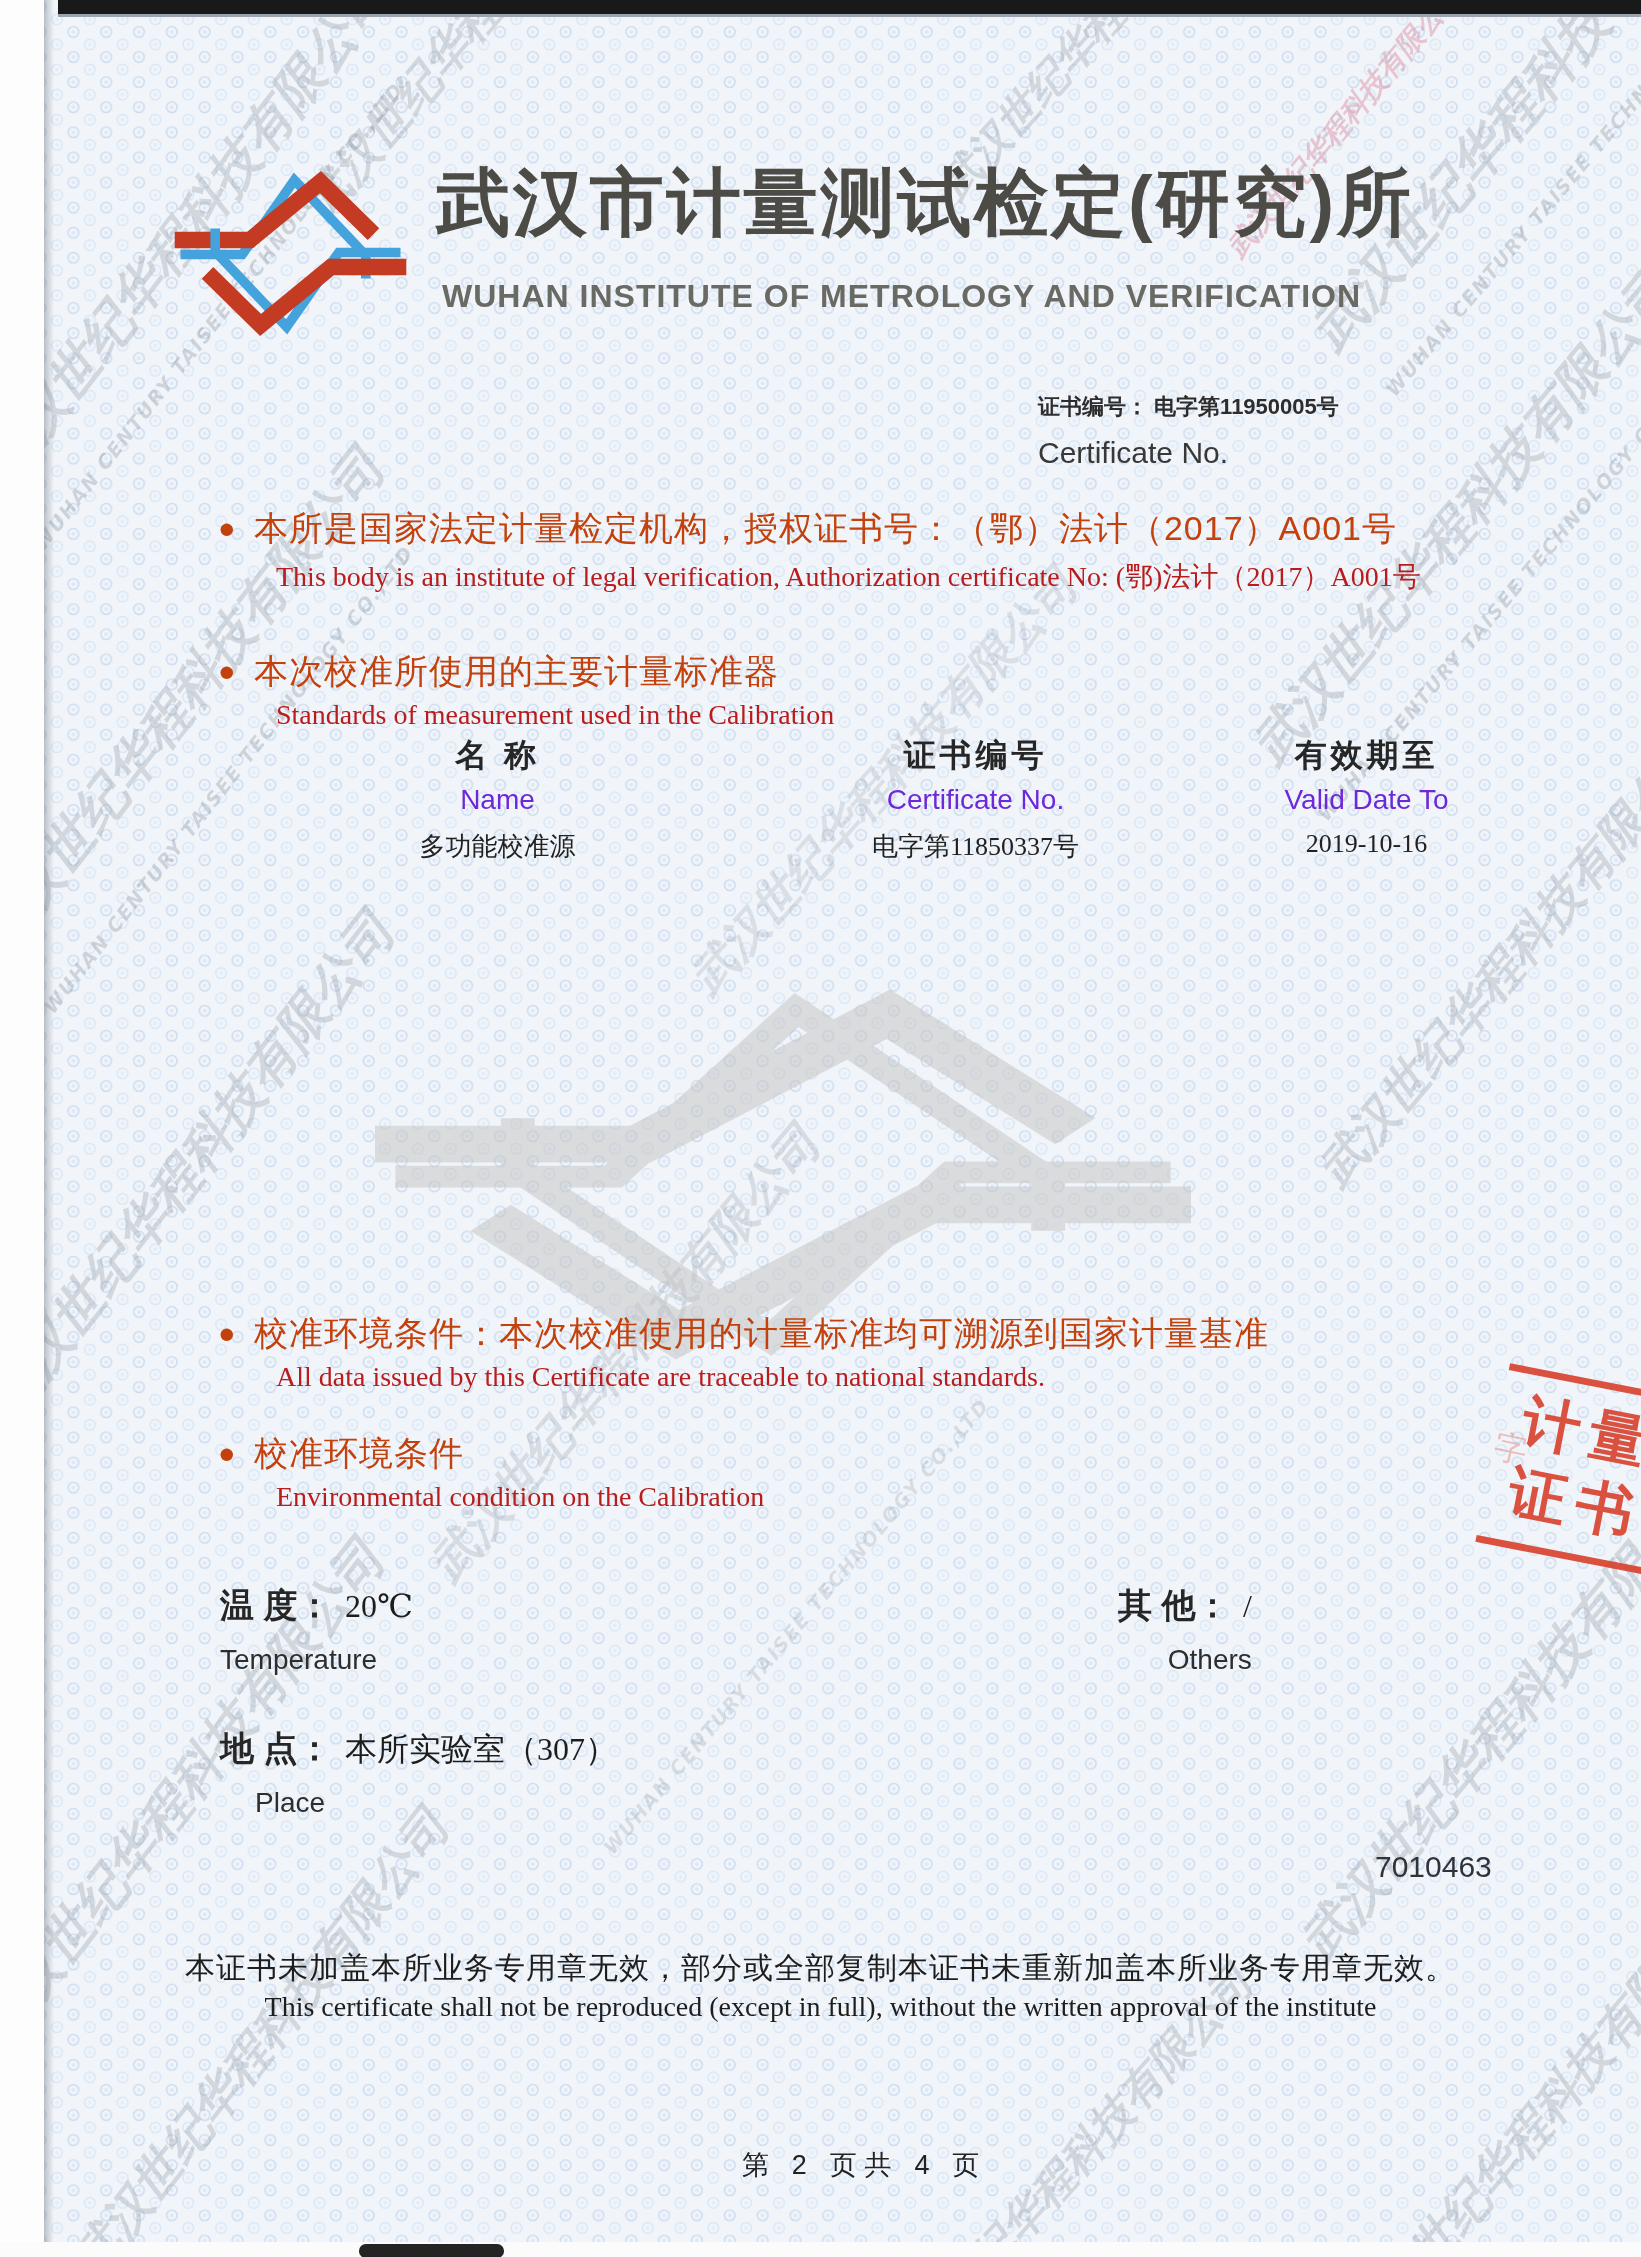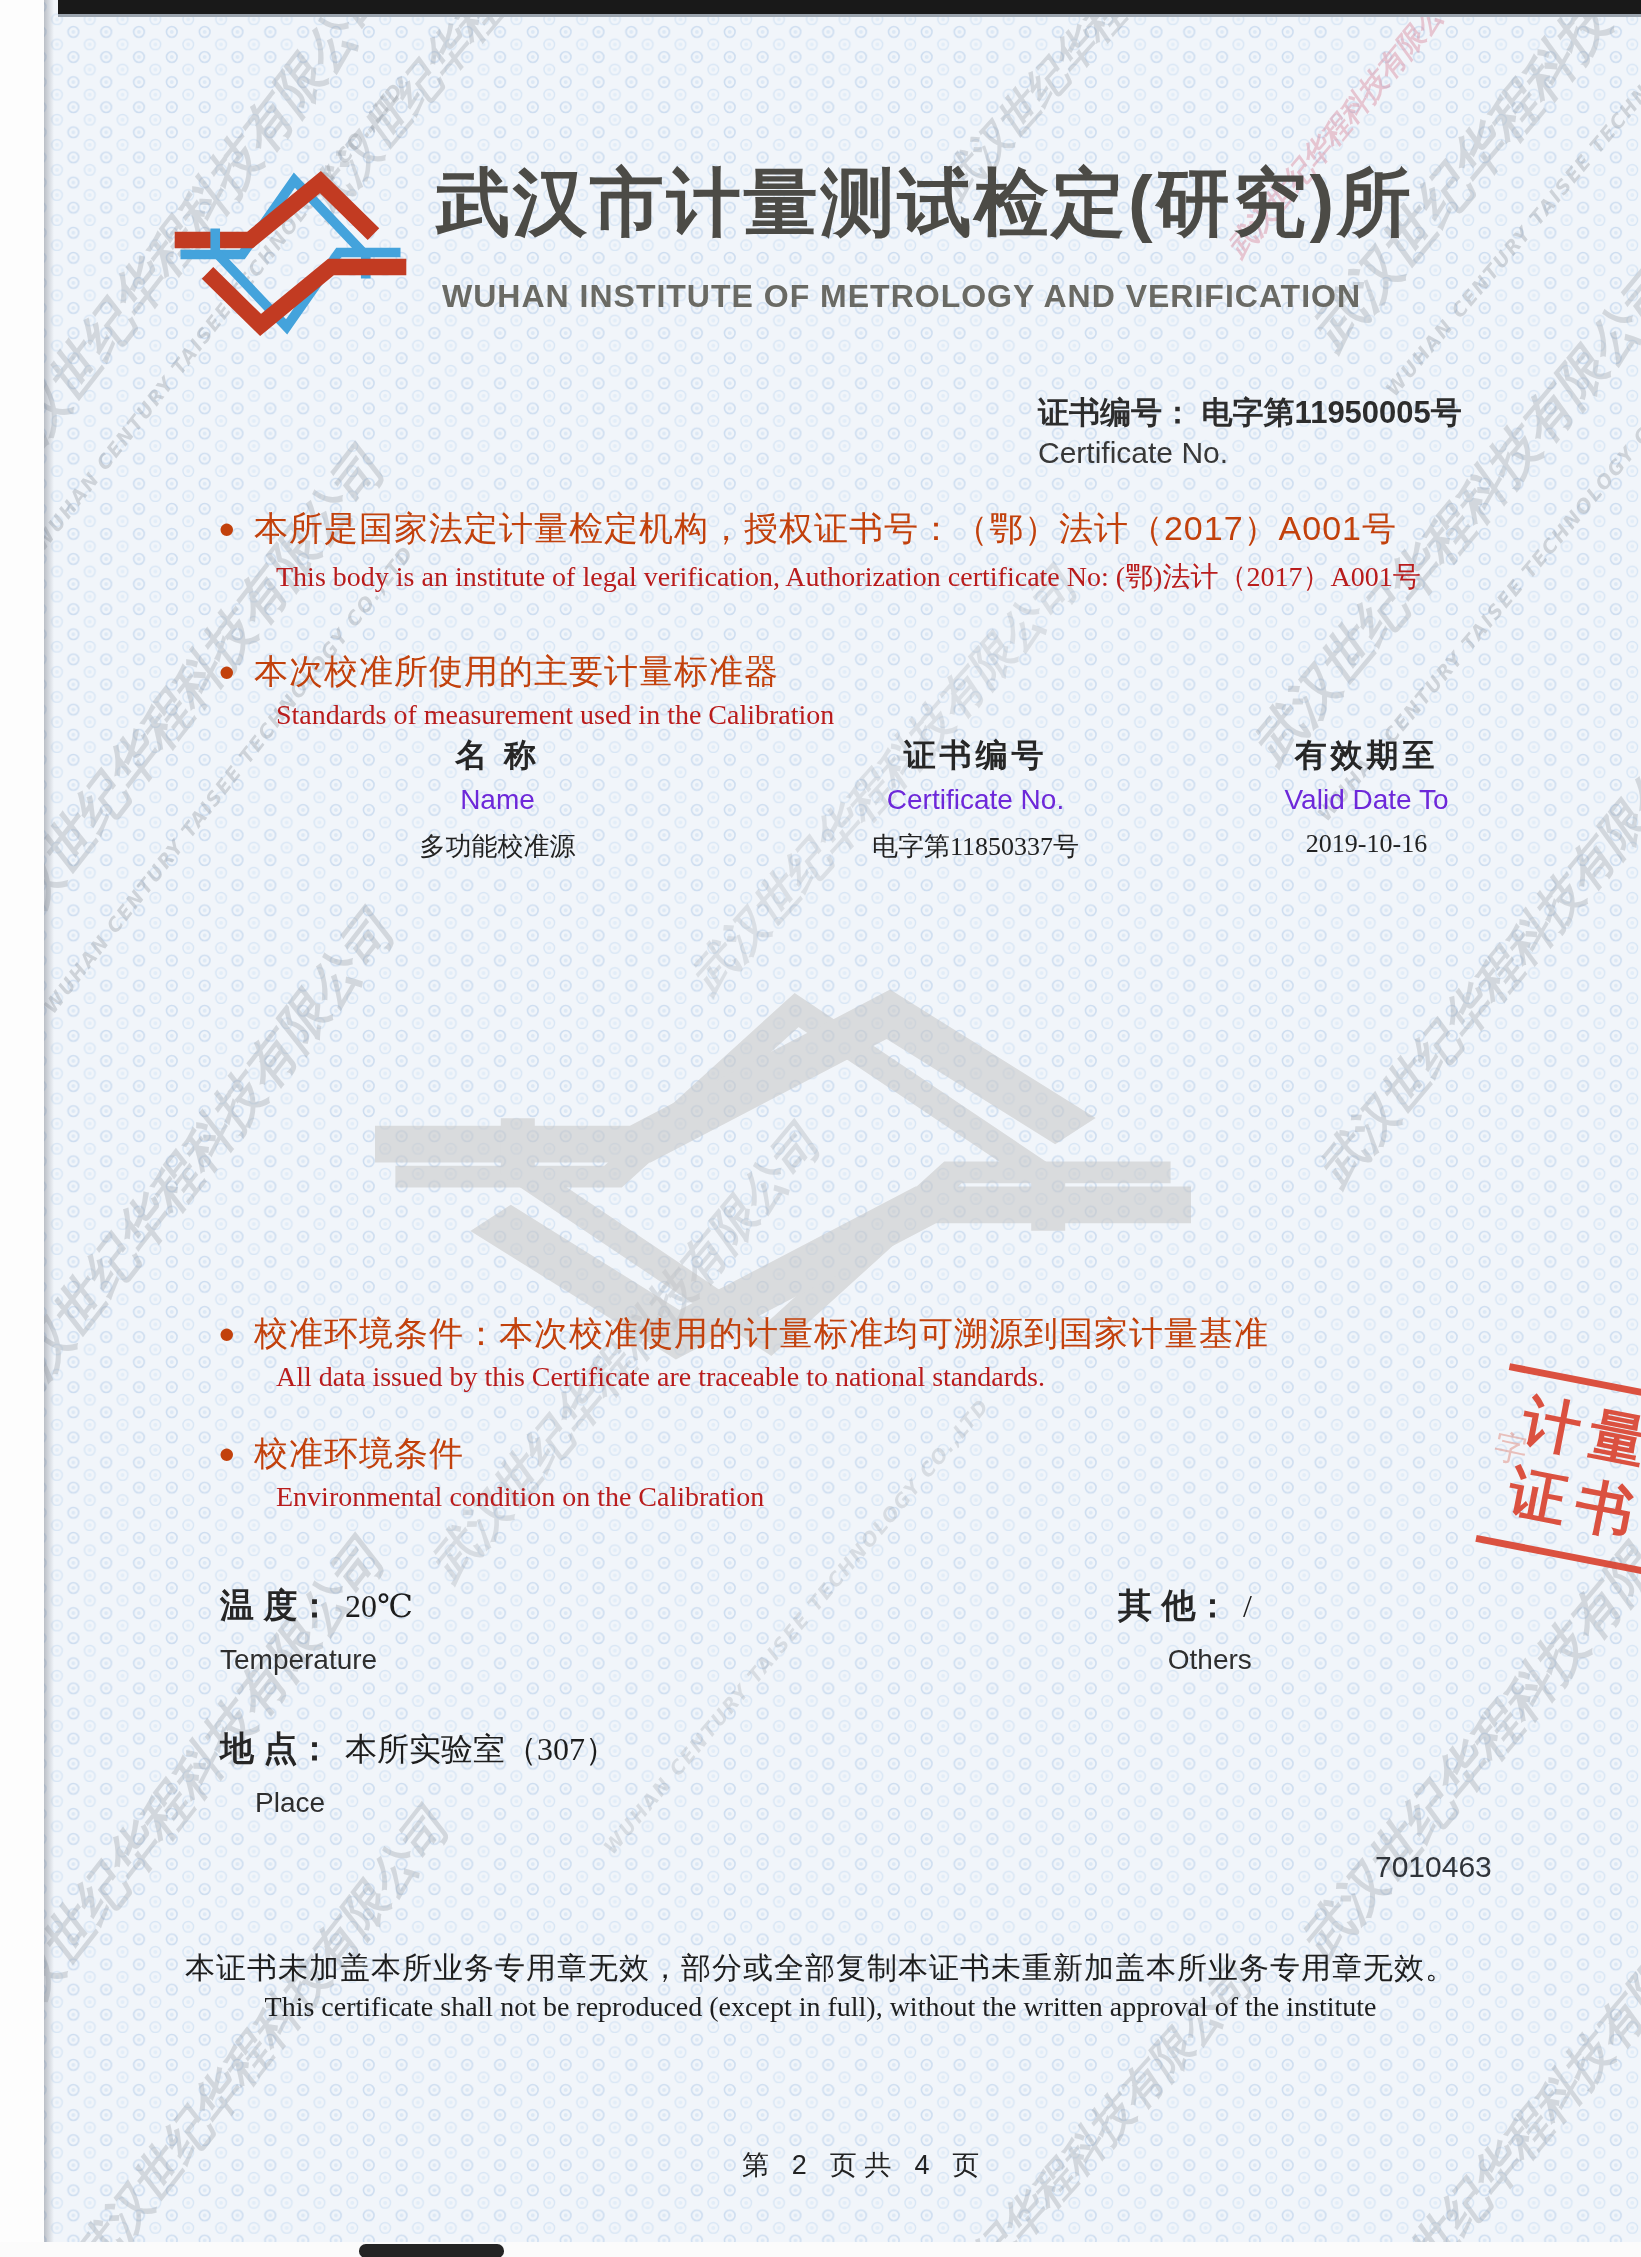--- a/index.html
+++ b/index.html
@@ -24,21 +24,21 @@
       color:#8e959d;opacity:.30;transform-origin:left top;pointer-events:none;}
   .wm.en{font-size:19.3px;letter-spacing:1.9px;opacity:.35;}
   .wm.pink{color:#d98ca0;opacity:.45;}
   
   .logo{position:absolute;left:172px;top:157px;z-index:3;}
   .title-zh{position:absolute;left:436px;top:154px;width:1139px;z-index:3;
     font-size:74px;font-weight:bold;color:#4c4b46;letter-spacing:2.9px;}
   .title-en{position:absolute;left:442px;top:278px;width:1139px;z-index:3;
     font-size:32px;font-weight:bold;color:#6a6a64;letter-spacing:1px;}
   
-  .certno-zh{position:absolute;left:1038px;top:392px;z-index:3;font-size:31px;font-weight:bold;color:#2d2d2d;}
+  .certno-zh{position:absolute;left:1038px;top:392px;z-index:3;font-size:22px;font-weight:bold;color:#2d2d2d;}
   .certno-en{position:absolute;left:1038px;top:436px;z-index:3;font-size:30px;color:#383838;}
   
   .sec-zh{position:absolute;z-index:3;font-size:34px;font-weight:normal;color:#c2410c;letter-spacing:1px;}
   .sec-zh .dot{display:inline-block;margin-right:17.4px;font-size:29px;transform:translateY(-1.9px);}
   .sec-en{position:absolute;z-index:3;font-size:28px;color:#b91c1c;
     font-family:"Liberation Serif","DejaVu Serif",serif;}
   
   .tbl-col{position:absolute;z-index:3;text-align:center;}
   .tbl-h-zh{font-size:32px;font-weight:bold;color:#262626;letter-spacing:3.9px;}
   .tbl-h-en{font-size:28px;color:#6d28d9;margin-top:5.8px;}

